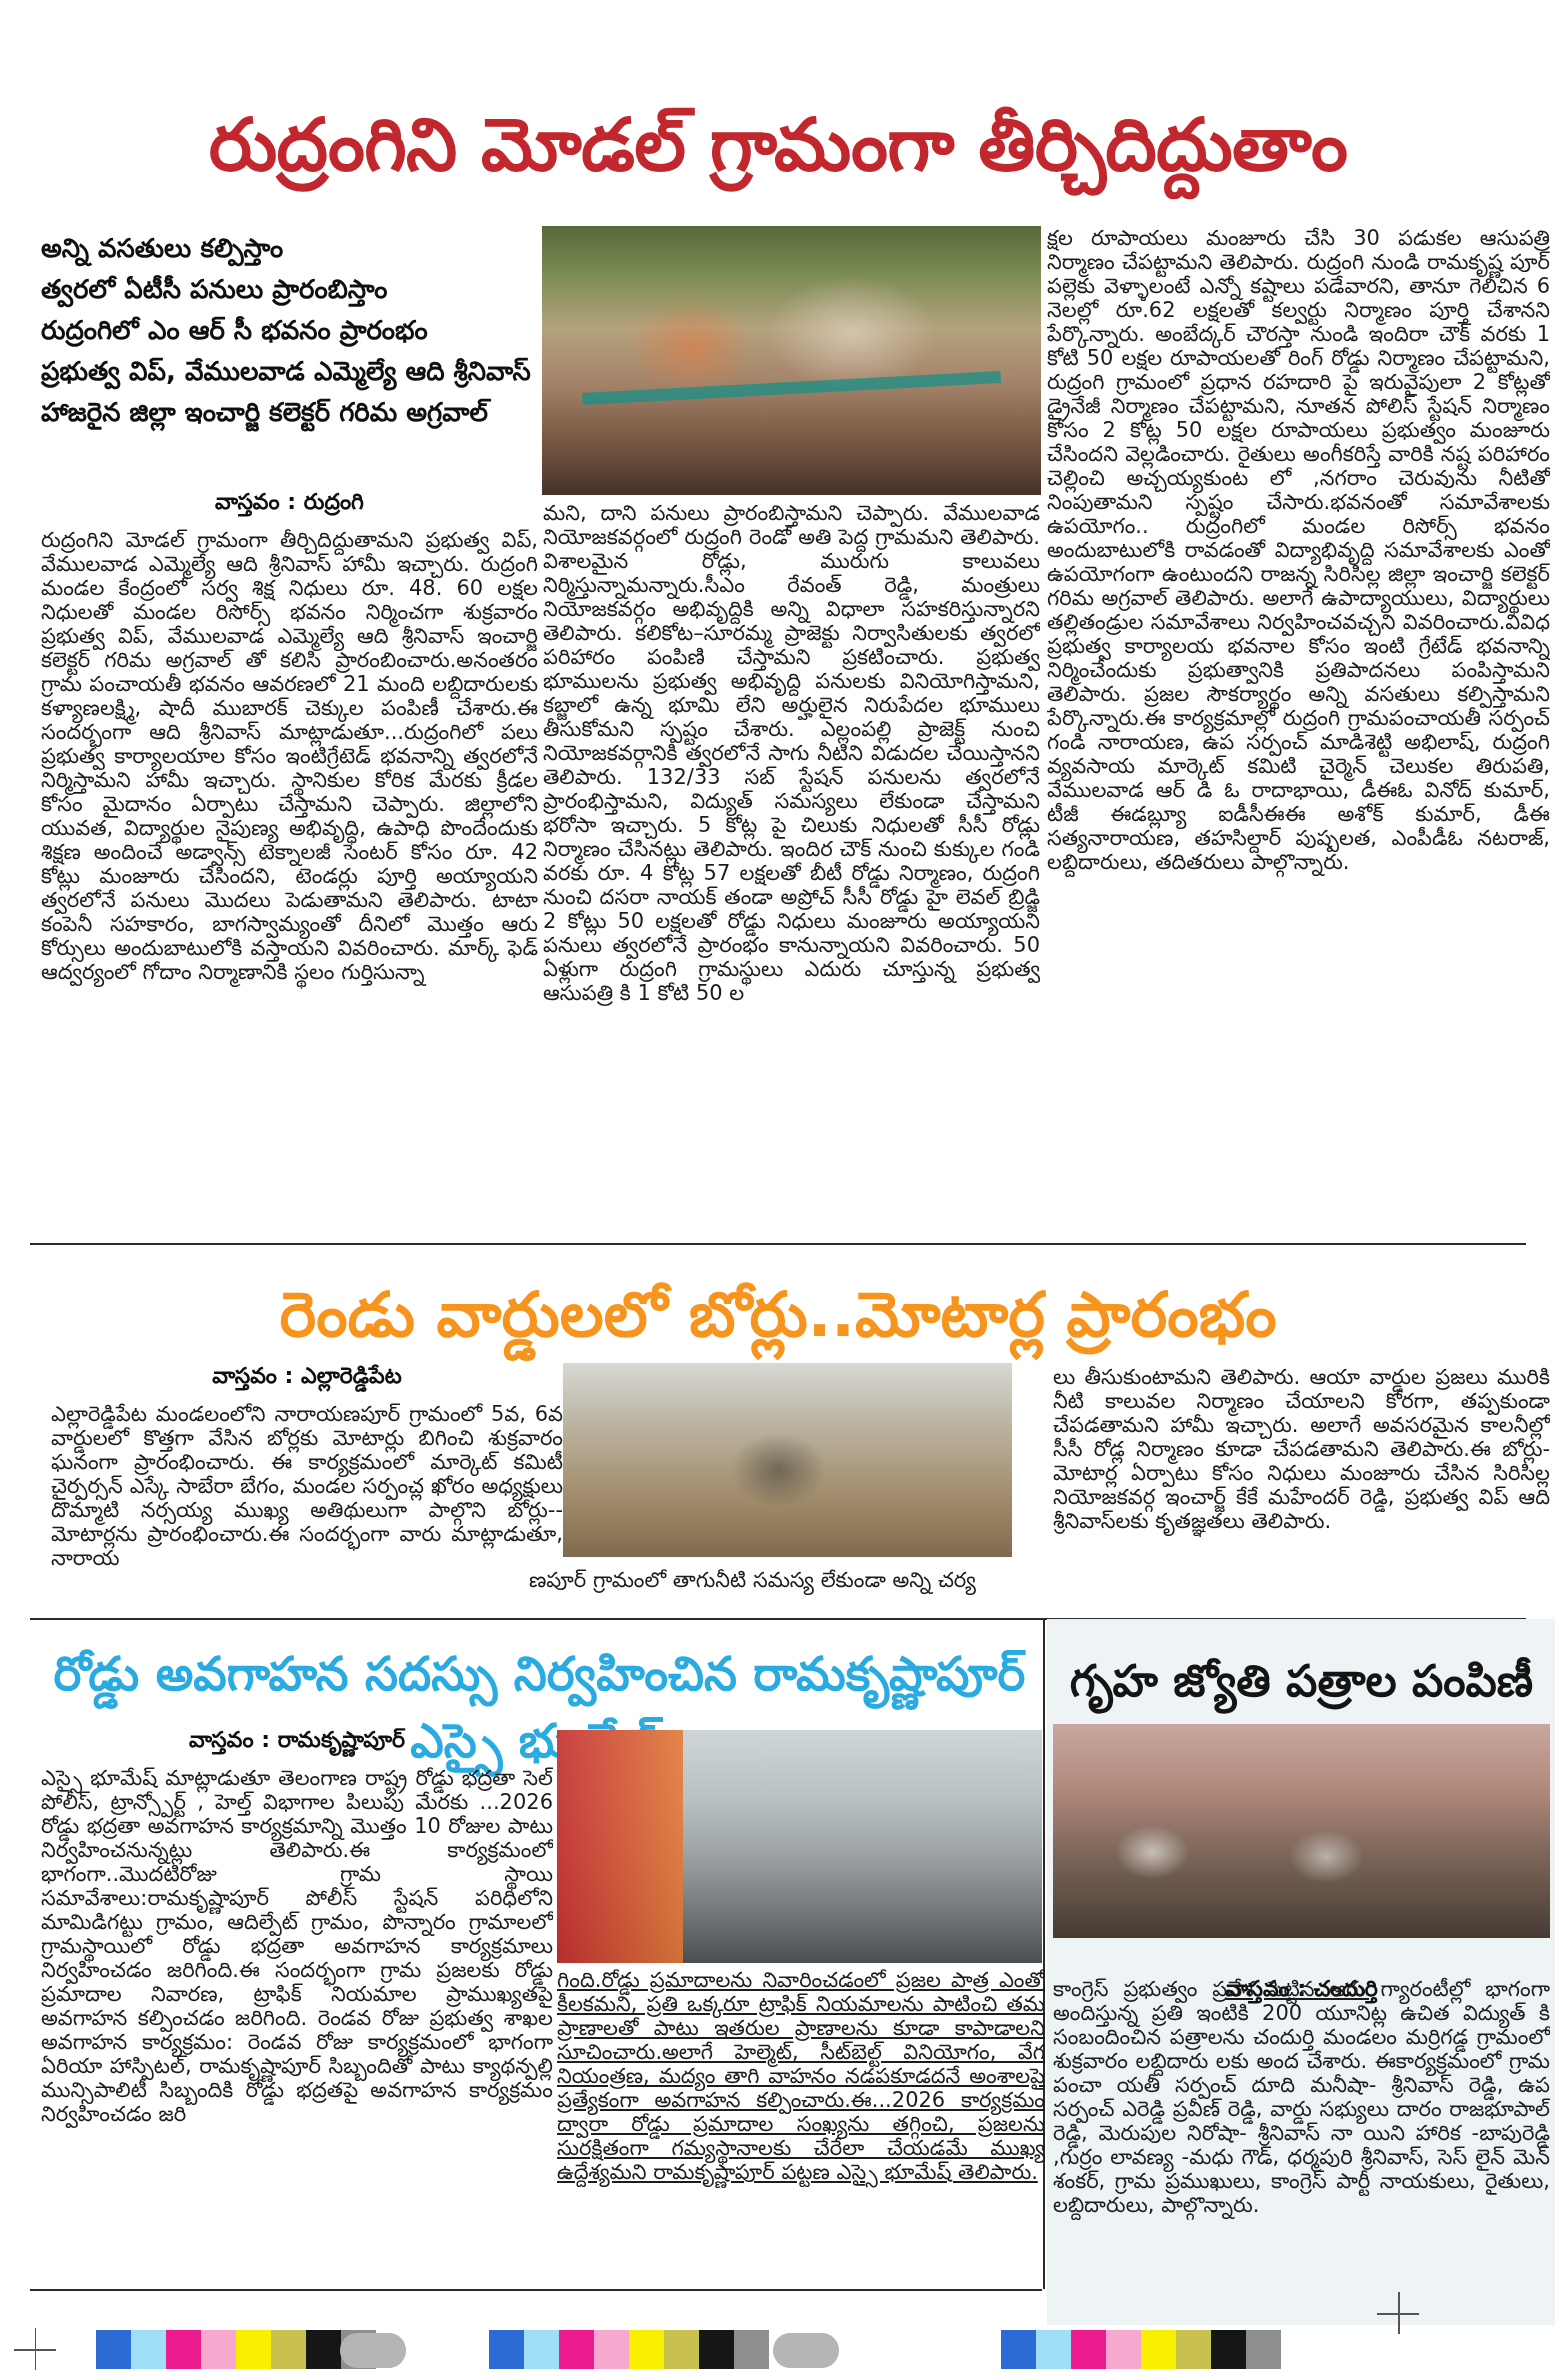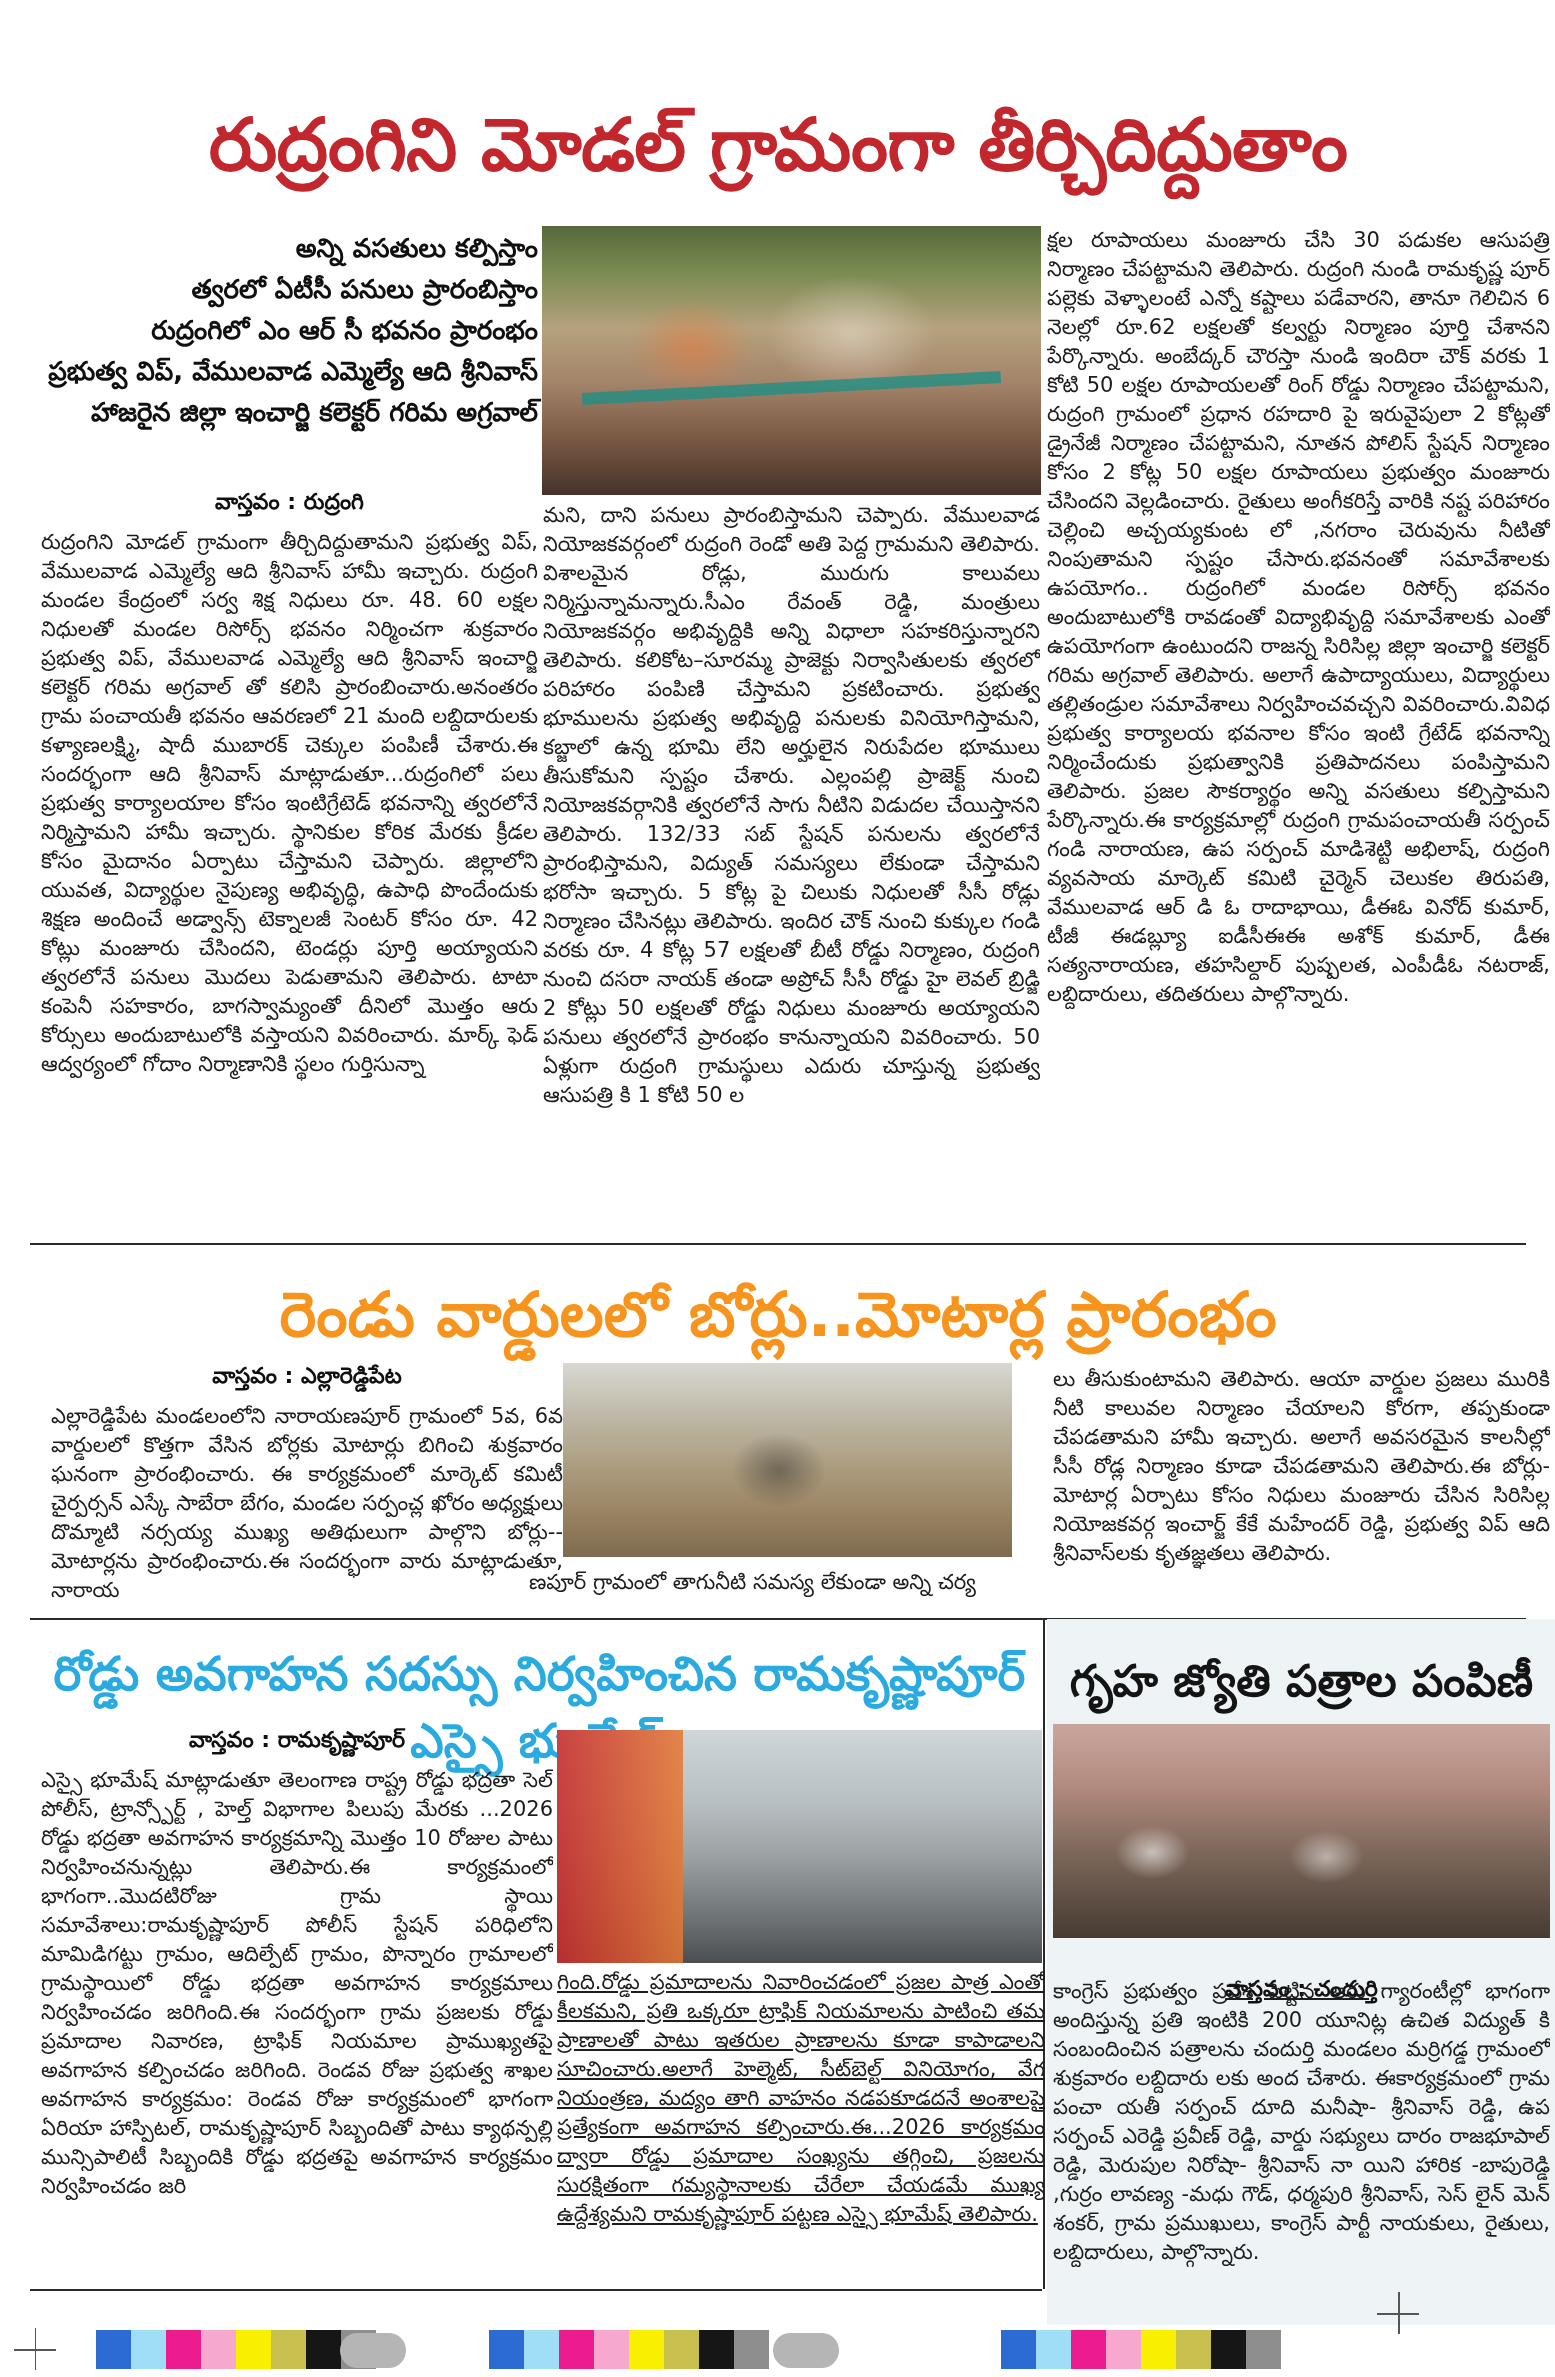--- a/index.html
+++ b/index.html
@@ -18,24 +18,24 @@
             font-size:36px;font-weight:bold;color:#111;}
 
   
   .headline1{position:absolute;left:30px;top:96px;width:1496px;text-align:center;font-size:73px;font-weight:bold;
              color:#c1272d;letter-spacing:-0.8px;line-height:1.35;}
   .headline2{position:absolute;left:30px;top:1278px;width:1496px;text-align:center;font-size:62px;font-weight:bold;color:#f7941d;}
   .headline3{position:absolute;left:41px;top:1646px;width:997px;text-align:center;font-size:47px;font-weight:bold;color:#29abe2;}
   .headline4{position:absolute;left:1053px;top:1655px;width:497px;text-align:center;font-size:44px;font-weight:bold;color:#141414;}
 
   
-  .hl-block{position:absolute;left:41px;top:228px;width:497px;text-align:right;font-weight:bold;
+  .hl-block{position:absolute;left:41px;top:228px;width:497px;text-align:left;font-weight:bold;
             font-size:26px;line-height:41px;color:#101010;}
   .dateline{text-align:center;font-weight:bold;font-size:22px;margin-bottom:7.5px;color:#101010;}
-  .body-text{font-size:21px;line-height:29px;text-align:justify;color:#1c1c1c;}
+  .body-text{font-size:21px;line-height:24px;text-align:justify;color:#1c1c1c;}
   .col{position:absolute;overflow:hidden;}
   .c1a{left:41px;top:489px;width:497px;height:752px;}
   .c1b{left:543px;top:501px;width:497px;height:740px;}
   .c1c{left:1047px;top:226px;width:503px;height:1016px;}
   .c2a{left:51px;top:1363px;width:512px;height:252px;}
   .c2flow{left:529px;top:1568px;width:512px;height:39px;}
   .c2c{left:1053px;top:1365px;width:497px;height:250px;}
   .c3a{left:41px;top:1727px;width:512px;height:561px;}
   .c3b{left:557px;top:1968px;width:488px;height:319px;text-decoration:underline;}
   .c4date{left:1053px;top:1976px;width:497px;height:33px;text-decoration:underline;}

